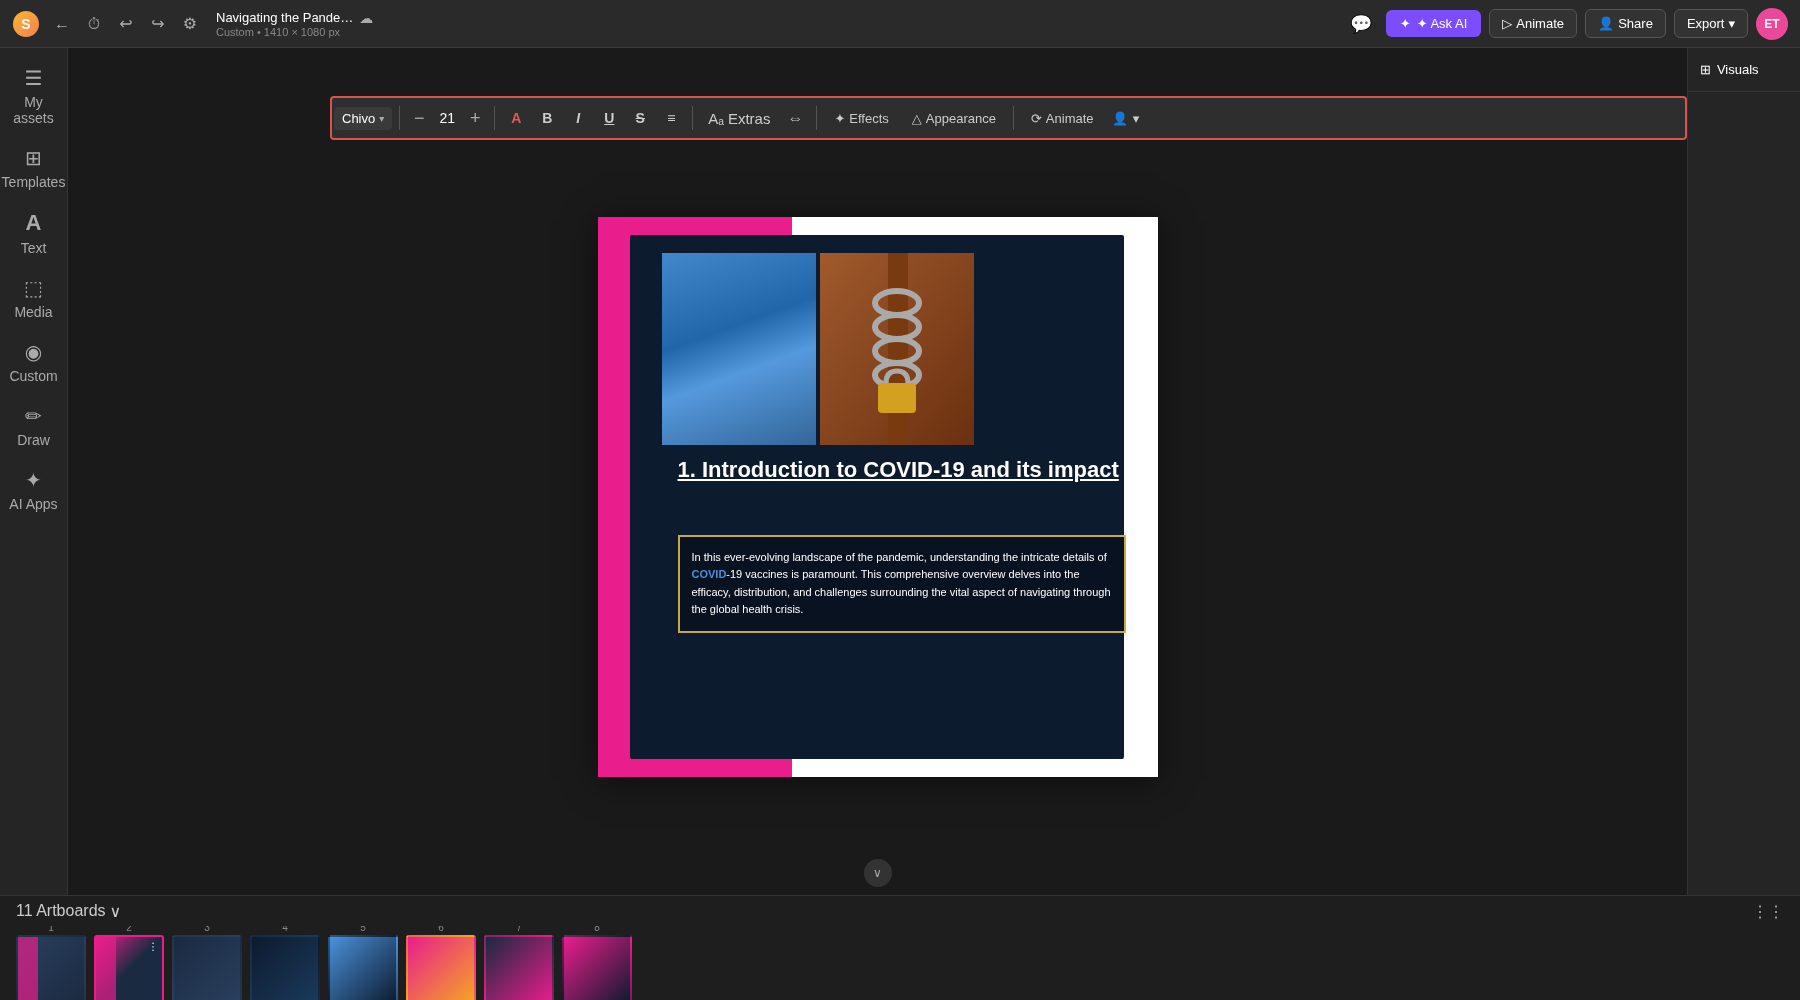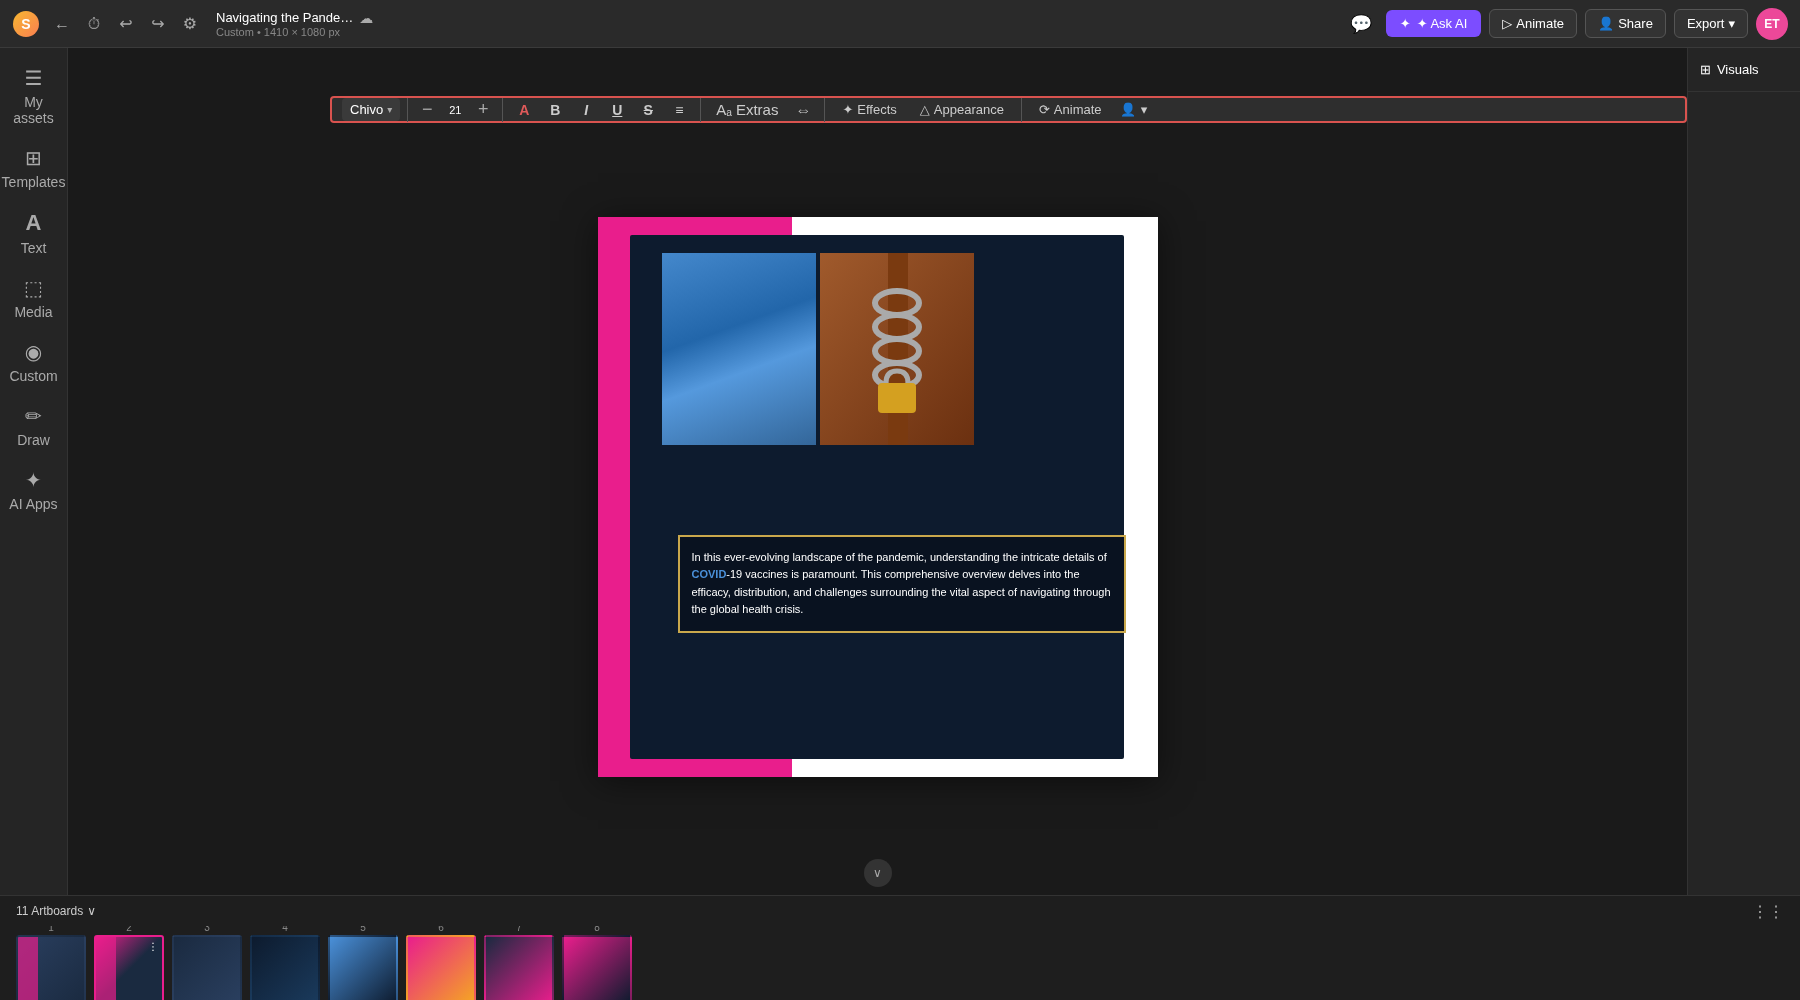--- a/index.html
+++ b/index.html
@@ -30,21 +30,21 @@
     .btn-present { background: #333; border: 1px solid #555; color: #fff; cursor: pointer; padding: 6px 12px; border-radius: 6px; font-size: 13px; display: flex; align-items: center; gap: 4px; }
     .btn-share { background: #333; border: 1px solid #555; color: #fff; cursor: pointer; padding: 6px 12px; border-radius: 6px; font-size: 13px; display: flex; align-items: center; gap: 4px; }
     .btn-export { background: #333; border: 1px solid #555; color: #fff; cursor: pointer; padding: 6px 12px; border-radius: 6px; font-size: 13px; display: flex; align-items: center; gap: 4px; }
     .avatar { width: 32px; height: 32px; border-radius: 50%; background: #ec4899; display: flex; align-items: center; justify-content: center; font-size: 12px; font-weight: bold; color: #fff; cursor: pointer; }
     .font-select-wrap { display: flex; align-items: center; gap: 4px; background: #3a3a3a; border-radius: 4px; padding: 4px 8px; cursor: pointer; }
     .font-name { font-size: 13px; color: #fff; }
     .chevron-down { font-size: 10px; color: #aaa; }
     .toolbar-divider { width: 1px; height: 24px; background: #555; margin: 0 4px; }
     .size-control { display: flex; align-items: center; gap: 4px; }
     .size-btn { background: none; border: none; color: #aaa; cursor: pointer; font-size: 18px; width: 24px; height: 24px; display: flex; align-items: center; justify-content: center; }
-    .size-value { font-size: 11px; color: #fff; min-width: 24px; text-align: center; }
+    .size-value { font-size: 14px; color: #fff; min-width: 24px; text-align: center; }
     .toolbar-btn { background: none; border: none; color: #ccc; cursor: pointer; padding: 4px 6px; border-radius: 4px; font-size: 14px; font-weight: bold; display: flex; align-items: center; justify-content: center; min-width: 28px; height: 28px; }
     .toolbar-btn.italic { font-style: italic; }
     .toolbar-btn.underline { text-decoration: underline; }
     .toolbar-btn.strikethrough { text-decoration: line-through; }
     .extras-btn { display: flex; align-items: center; gap: 4px; background: none; border: none; color: #ccc; cursor: pointer; padding: 4px 8px; border-radius: 4px; font-size: 15px; }
     .spacing-btn { background: none; border: none; color: #ccc; cursor: pointer; font-size: 16px; width: 28px; height: 28px; display: flex; align-items: center; justify-content: center; border-radius: 4px; }
     .effects-btn { display: flex; align-items: center; gap: 4px; background: none; border: none; color: #ccc; cursor: pointer; padding: 4px 10px; border-radius: 4px; font-size: 13px; }
     .appearance-btn { display: flex; align-items: center; gap: 4px; background: none; border: none; color: #ccc; cursor: pointer; padding: 4px 10px; border-radius: 4px; font-size: 13px; }
     .animate-btn { display: flex; align-items: center; gap: 4px; background: none; border: none; color: #ccc; cursor: pointer; padding: 4px 10px; border-radius: 4px; font-size: 13px; }
     .collaboration-btn { display: flex; align-items: center; gap: 4px; background: none; border: none; color: #ccc; cursor: pointer; padding: 4px 6px; border-radius: 4px; font-size: 13px; }
@@ -246,21 +246,21 @@
       flex-direction: column;
       flex-shrink: 0;
     }
     .filmstrip-header {
       height: 30px;
       display: flex;
       align-items: center;
       padding: 0 16px;
       gap: 8px;
     }
-    .artboard-count { font-size: 12px; color: #ccc; font-weight: 500; display: flex; align-items: center; gap: 4px; }
+    .artboard-count { font-size: 16px; color: #ccc; font-weight: 500; display: flex; align-items: center; gap: 4px; }
     .grid-icon { margin-left: auto; color: #aaa; font-size: 16px; cursor: pointer; }
     .filmstrip-track {
       display: flex;
       align-items: center;
       gap: 8px;
       padding: 0 16px;
       overflow-x: auto;
       flex: 1;
     }
     .filmstrip-item {
@@ -306,25 +306,25 @@
       background: #e91e8c;
       opacity: 0.7;
     }
 
     
     .font-toolbar-abs {
       position: absolute;
       top: 48px;
       left: 330px;
       right: 113px;
-      height: 27px;
+      height: 44px;
       background: #2e2e2e;
       display: flex;
       align-items: center;
-      padding: 0 10px;
+      padding: 0 2px;
       gap: 3px;
       border: 2px solid #d9534f;
       border-radius: 4px;
       z-index: 200;
     }
   </style>
 </head>
 <body>
 
 <div class="top-bar">
@@ -497,20 +497,23 @@
                   <ellipse cx="77" cy="74" rx="22" ry="12" fill="none" stroke="#aaa" stroke-width="6"></ellipse>
                   <ellipse cx="77" cy="98" rx="22" ry="12" fill="none" stroke="#aaa" stroke-width="6"></ellipse>
                   <ellipse cx="77" cy="122" rx="22" ry="12" fill="none" stroke="#aaa" stroke-width="6"></ellipse>
 
                   <rect x="58" y="130" width="38" height="30" rx="4" fill="#d4a020"></rect>
                   <path d="M66 130 Q66 118 77 118 Q88 118 88 130" fill="none" stroke="#aaa" stroke-width="5"></path>
                 </svg>
               </div>
             </div>
 
+            <div class="slide-title">
+              <span>1. Introduction to COVID-19 and its impact</span>
+            </div>
 
             <div class="body-text-box">
               <span>In this ever-evolving landscape of the pandemic, understanding the intricate details of <span class="covid-link">COVID</span>-19 vaccines is paramount. This comprehensive overview delves into the efficacy, distribution, and challenges surrounding the vital aspect of navigating through the global health crisis.</span>
             </div>
           </div>
         </div>
       </div>
     </div>
 
     <button class="collapse-btn">∨</button>

